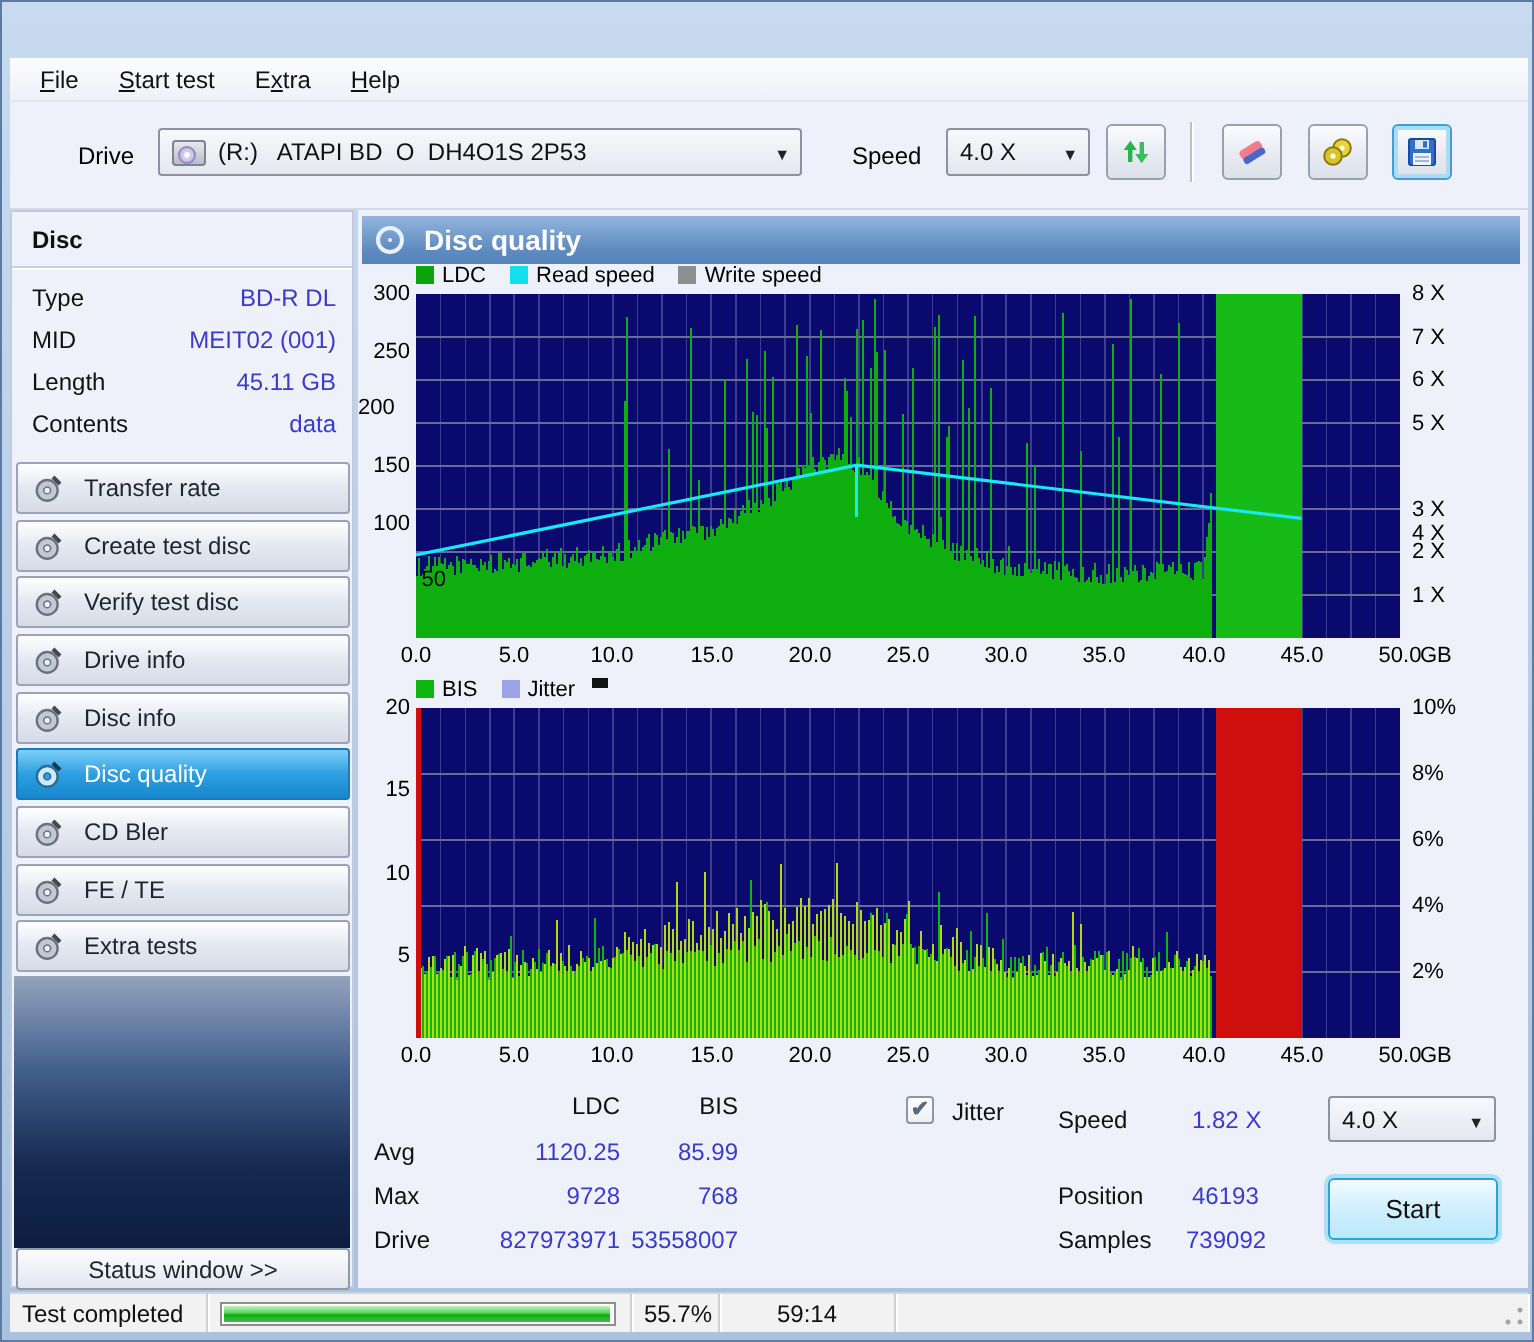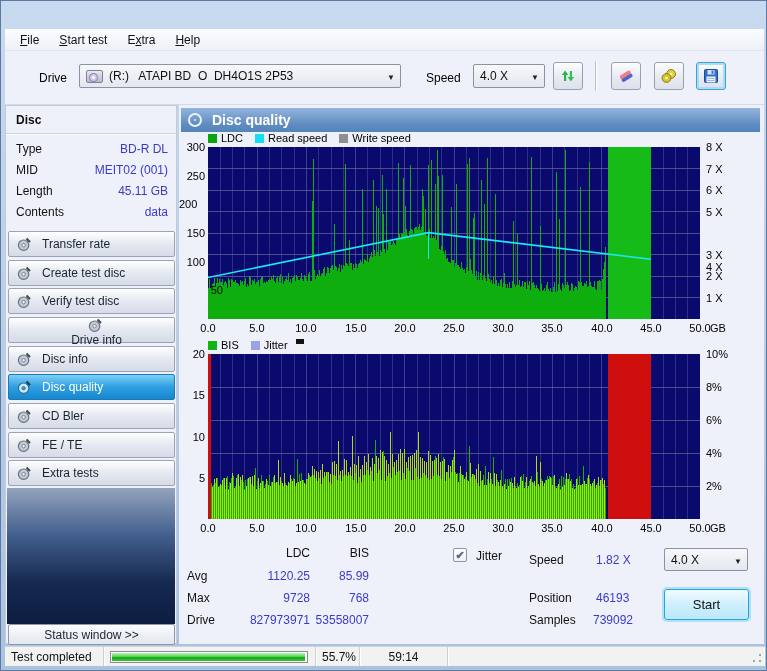--- a/index.html
+++ b/index.html
@@ -166,21 +166,21 @@
           <span class="sb-label">Create test disc</span>
         </div>
         <div class="side-btn" style="top: 182px;">
           <svg width="15" height="15" viewBox="0 0 15 15">
   <circle cx="6.6" cy="8.2" r="5.2" fill="#c2c9d6" stroke="#6a7280" stroke-width="1.2"></circle>
   <circle cx="6.6" cy="8.2" r="1.7" fill="#eef1f9" stroke="#6a7280" stroke-width="0.8"></circle>
   <line x1="9.5" y1="1.5" x2="13" y2="5" stroke="#44494f" stroke-width="2"></line>
 </svg>
           <span class="sb-label">Verify test disc</span>
         </div>
-        <div class="side-btn" style="top: 211px; flex-direction: column;">
+        <div class="side-btn" style="top: 211px;">
           <svg width="15" height="15" viewBox="0 0 15 15">
   <circle cx="6.6" cy="8.2" r="5.2" fill="#c2c9d6" stroke="#6a7280" stroke-width="1.2"></circle>
   <circle cx="6.6" cy="8.2" r="1.7" fill="#eef1f9" stroke="#6a7280" stroke-width="0.8"></circle>
   <line x1="9.5" y1="1.5" x2="13" y2="5" stroke="#44494f" stroke-width="2"></line>
 </svg>
           <span class="sb-label">Drive info</span>
         </div>
         <div class="side-btn" style="top: 240px;">
           <svg width="15" height="15" viewBox="0 0 15 15">
   <circle cx="6.6" cy="8.2" r="5.2" fill="#c2c9d6" stroke="#6a7280" stroke-width="1.2"></circle>

